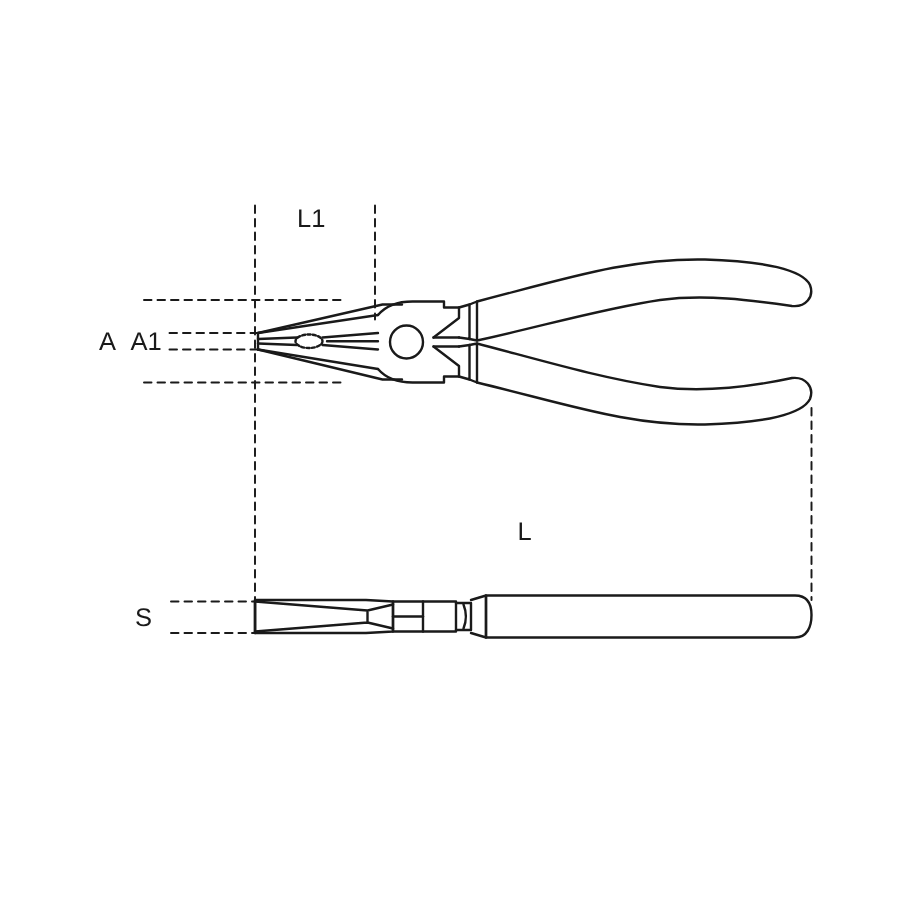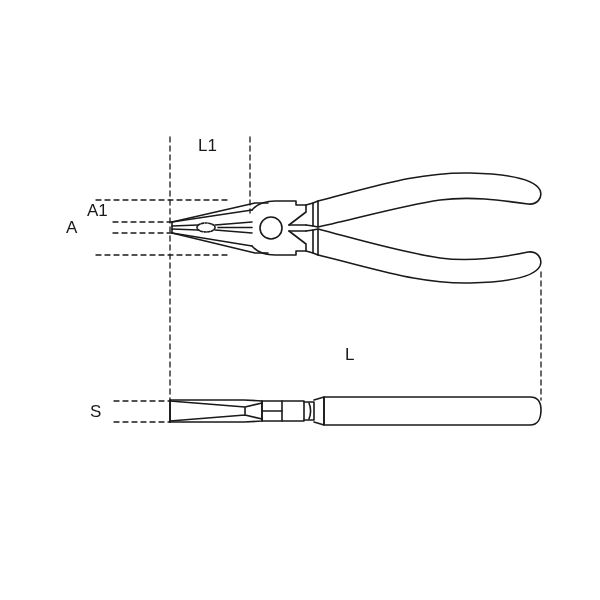--- a/index.html
+++ b/index.html
@@ -85,16 +85,16 @@
         <path d="M309 403 C311 408 311 414 309 419"></path>
         <path d="M314 400 L324 397 L324 425 L314 422"></path>
 
         <path d="M324 397 L530 397 C538 397 541 402 541 410 C541 418 538 425 530 425 L324 425 Z"></path>
       </g>
     </g>
   </svg>
 
   <span class="label" style="left:198px; top:137px;">L1</span>
   <span class="label" style="left:66px; top:219px;">A</span>
-  <span class="label" style="left:87px; top:202px;">A1</span>
+  <span class="label" style="left:87px; top:219px;">A1</span>
   <span class="label" style="left:345px; top:346px;">L</span>
   <span class="label" style="left:90px; top:403px;">S</span>
 </div>
 
 </body></html>

